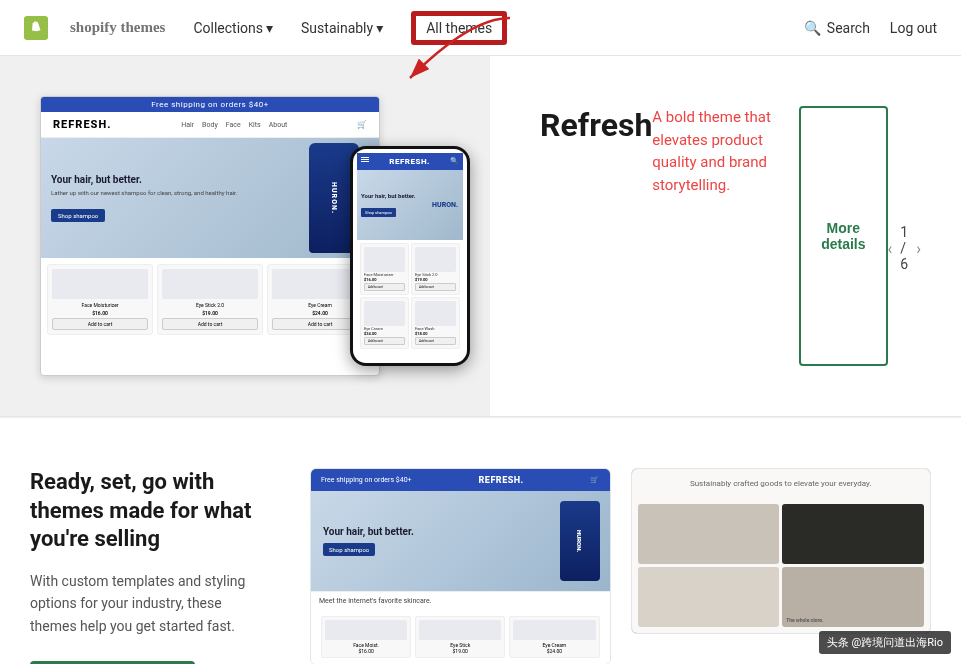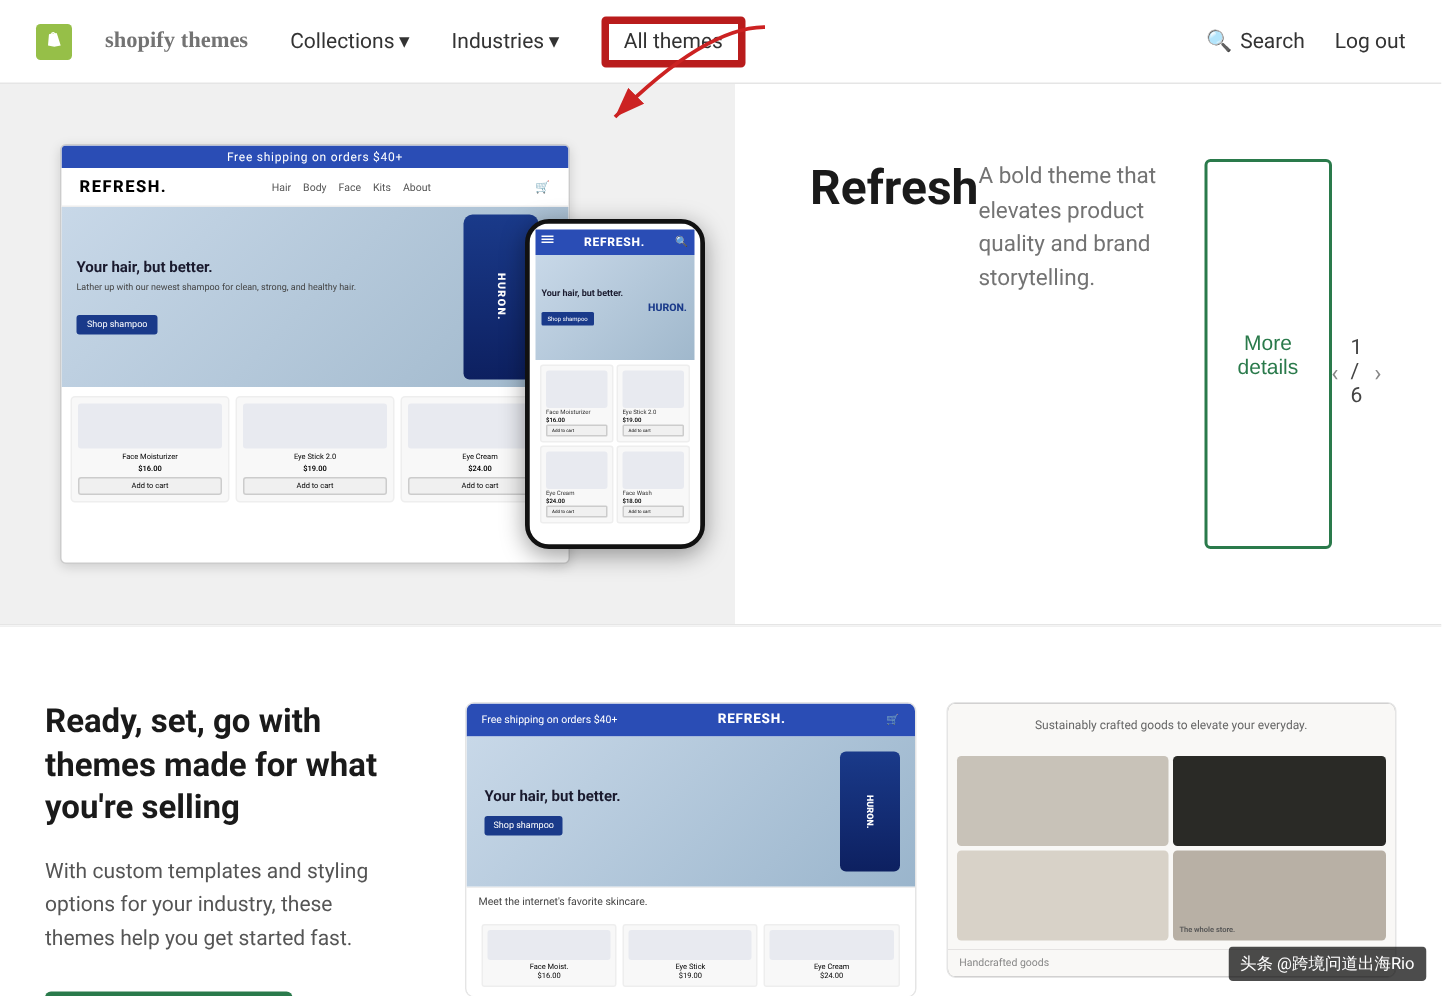--- a/index.html
+++ b/index.html
@@ -86,24 +86,24 @@
     .phone-product { background: #f8f8f8; border: 1px solid #eee; padding: 3px; border-radius: 2px; }
     .phone-product-name { font-size: 4px; color: #333; }
     .phone-product-price { font-size: 4px; font-weight: 600; }
     .phone-product-btn { background: #f0f0f0; border: 1px solid #ccc; font-size: 3px; padding: 1px 3px; border-radius: 1px; margin-top: 1px; }
 
     
     .hero-info {
       flex: 1; padding: 50px 40px 50px 50px; display: flex; justify-content: center;
     }
     .hero-theme-name { font-size: 32px; font-weight: 700; color: #1a1a1a; margin-bottom: 12px; }
-    .hero-theme-desc { font-size: 15px; color: #737373; line-height: 1.5; margin-bottom: 28px; }
+    .hero-theme-desc { font-size: 15px; color: #ef4444; line-height: 1.5; margin-bottom: 28px; }
     .hero-details-btn {
       display: inline-block; border: 2px solid #2a7a4b; color: #2a7a4b; font-size: 14px;
-      font-weight: 400; padding: 10px 20px; border-radius: 4px; cursor: pointer; width: fit-content;
+      font-weight: 700; padding: 10px 20px; border-radius: 4px; cursor: pointer; width: fit-content;
       background: #fff;
     }
     .hero-pagination { display: flex; align-items: center; gap: 8px; margin-top: 24px; font-size: 14px; color: #444; }
     .pagination-arrow { cursor: pointer; color: #888; font-size: 16px; }
 
     
     .red-arrow-svg { position: absolute; top: 10px; left: 430px; z-index: 200; pointer-events: none; }
 
     
     .bottom-section {
@@ -153,21 +153,21 @@
             <path d="M15.3 4.8l-.4-1.2c-.1-.3-.4-.5-.7-.5l-1.2.1C12.6 2.5 12 2 11.3 2c-1.4 0-2.1 1.1-2.3 1.7l-1.4.4c-.4.1-.7.5-.7.9L6 15.6l6.3 1.2 6.4-1.4L15.3 4.8zM11.3 3c.3 0 .6.1.8.2l-1.9.6c.3-.5.7-.8 1.1-.8z"></path>
           </svg>
       </div>
       <span>shopify themes</span>
     </a>
     <a class="nav-link">
       <span>Collections</span>
       <span>▾</span>
     </a>
     <a class="nav-link">
-      <span>Industries</span>
+      <span>Sustainably</span>
       <span>▾</span>
     </a>
     <a class="all-themes-link">
       <span>All themes</span>
     </a>
   </div>
   <div class="nav-right">
     <div class="nav-search">
       <span>🔍</span>
       <span>Search</span>
@@ -354,21 +354,20 @@
       <div class="theme-card-image" style="background:#a3a3a3;">
         <div style="background:#f9f8f6;padding:10px;text-align:center;font-size:8px;color:#666;">Sustainably crafted goods to elevate your everyday.</div>
         <div style="display:grid;grid-template-columns:1fr 1fr;gap:3px;padding:6px;background:#f9f8f6;">
           <div style="background:#c8c2b8;border-radius:3px;height:60px;"></div>
           <div style="background:#2a2a26;border-radius:3px;height:60px;"></div>
           <div style="background:#d8d2c8;border-radius:3px;height:60px;"></div>
           <div style="background:#b8b0a5;border-radius:3px;height:60px;position:relative;overflow:hidden;">
             <div style="position:absolute;bottom:4px;left:4px;font-size:5px;color:#555;font-weight:600;">The whole store.</div>
           </div>
         </div>
-        <div style="background:#f9f8f6;padding:5px 8px;font-size:7px;color:#888;">Handcrafted goods</div>
       </div>
       <div>
         
         
       </div>
     </div>
   </div>
 </div>
 
 <div class="watermark">

